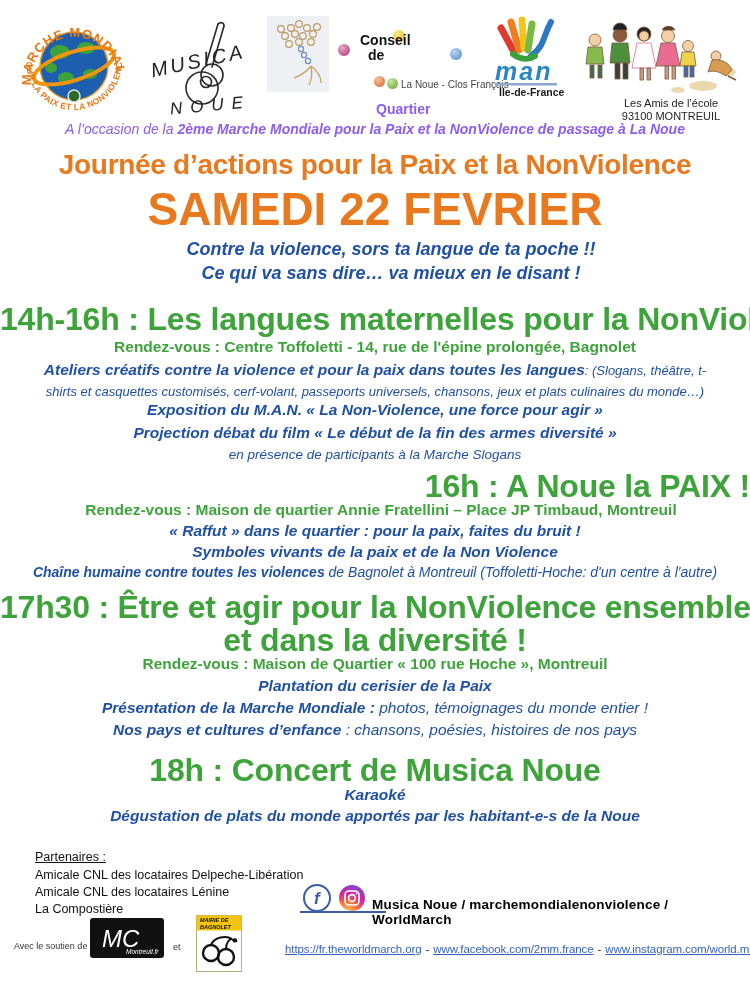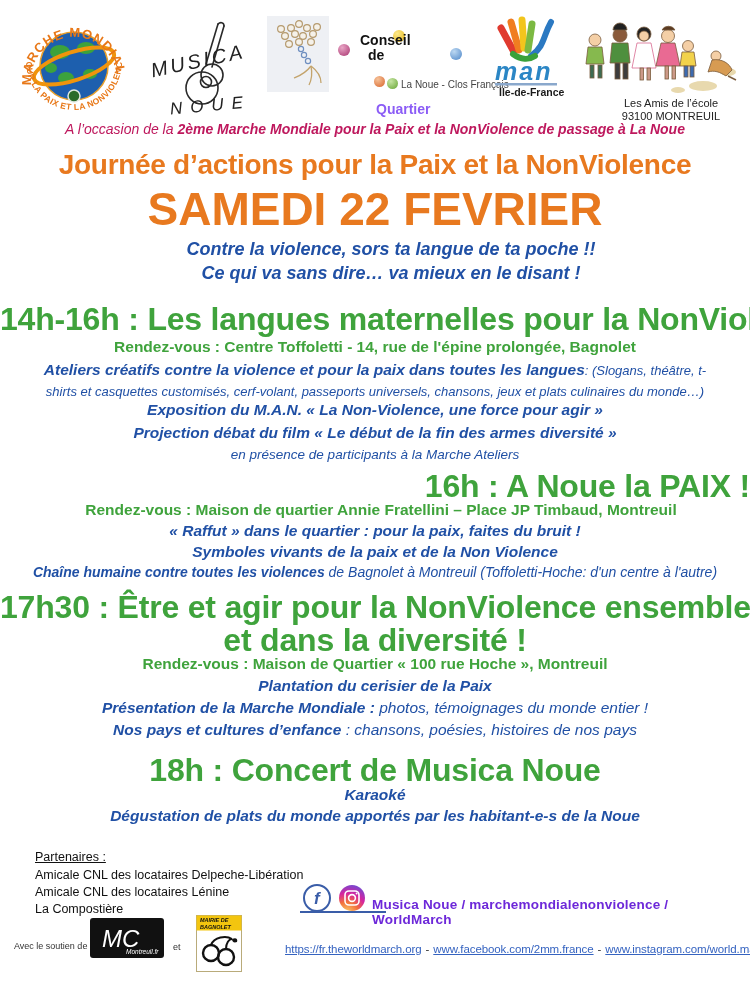--- a/index.html
+++ b/index.html
@@ -9,40 +9,40 @@
   }
   .abs{position:absolute;}
   .row{position:absolute;left:0;width:750px;text-align:center;white-space:nowrap;}
   
   .orange{color:#E8791F;}
   .green{color:#3FA33C;}
   .blue{color:#2050A5;padding-left:16px;}
   
   .amis{position:absolute;top:97px;right:4px;width:150px;text-align:center;
         font-size:11px;line-height:13px;color:#222;}
-  .tagline{top:121px;font-size:14px;font-style:italic;color:#be185d;}
+  .tagline{top:121px;font-size:14px;font-style:italic;color:#8b5cf6;}
   .tagline .b{font-weight:bold;}
   
   .title1{top:149px;font-size:28px;font-weight:bold;letter-spacing:-0.3px;}
   .date{top:182px;font-size:46px;font-weight:bold;}
   .sub{font-size:18px;font-weight:bold;font-style:italic;}
   
   .h-green{font-size:32px;font-weight:bold;letter-spacing:-0.2px;}
   .rdv{font-size:15.5px;font-weight:bold;}
   .bl{font-size:15.5px;font-weight:bold;font-style:italic;color:#2050A5;}
   .bl .r{font-weight:normal;}
   .bl.small-r .r{font-size:13px;}
   .note{font-size:13.5px;font-style:italic;color:#2050A5;}
   .wrapline{left:30px;width:690px;white-space:normal;line-height:20px;}
   .sz14{font-size:14px;}
   
   .partners-title{left:35px;font-size:12.5px;text-decoration:underline;color:#111;}
   .partner{left:35px;font-size:12.5px;color:#111;}
   .support{font-size:9px;color:#333;}
-  .caption{font-size:13.5px;font-weight:bold;color:#6d28d9;letter-spacing:0.2px;}
+  .caption{font-size:13.5px;font-weight:bold;color:#000000;letter-spacing:0.2px;}
   .links{left:285px;top:943px;font-size:11.5px;white-space:nowrap;letter-spacing:-0.1px;}
   .links a{color:#3563C0;text-decoration:underline;}
   .links .sep{color:#333;margin:0 4px;text-decoration:none;}
   .social-underline{left:300px;top:911px;width:86px;border-bottom:2px solid #3a5da8;height:0;}
   svg text{font-family:"Liberation Sans",sans-serif;}
 </style>
 </head>
 <body>
 
 <svg class="abs" style="left:14px;top:8px;" width="120" height="112" viewBox="0 0 120 112">
@@ -194,21 +194,21 @@
 <div class="row sub blue" style="top:239px;">Contre la violence, sors ta langue de ta poche !!</div>
 <div class="row sub blue" style="top:263px;">Ce qui va sans dire… va mieux en le disant !</div>
 
 <div class="row h-green green" style="top:301px;">14h-16h : Les langues maternelles pour la NonViolence</div>
 <div class="row rdv green" style="top:338px;">Rendez-vous : Centre Toffoletti - 14, rue de l'épine prolongée, Bagnolet</div>
 <div class="row bl small-r wrapline" style="top:360px;">
   <span class="b">Ateliers créatifs contre la violence et pour la paix dans toutes les langues</span><span class="r">: (Slogans, théâtre, t-shirts et casquettes customisés, cerf-volant, passeports universels, chansons, jeux et plats culinaires du monde…)</span>
 </div>
 <div class="row bl" style="top:401px;">Exposition du M.A.N. « La Non-Violence, une force pour agir »</div>
 <div class="row bl" style="top:424px;">Projection débat du film « Le début de la fin des armes diversité »</div>
-<div class="row note" style="top:447px;">en présence de participants à la Marche Ateliers</div>
+<div class="row note" style="top:447px;">en présence de participants à la Marche Slogans</div>
 
 <div class="row h-green green" style="top:468px;text-align:right;">16h : A Noue la PAIX !</div>
 <div class="row rdv green" style="top:501px;padding-left:6px;">Rendez-vous : Maison de quartier Annie Fratellini – Place JP Timbaud, Montreuil</div>
 <div class="row bl" style="top:522px;">« Raffut » dans le quartier : pour la paix, faites du bruit !</div>
 <div class="row bl" style="top:543px;">Symboles vivants de la paix et de la Non Violence</div>
 <div class="row bl sz14" style="top:564px;">
   <span class="b">Chaîne humaine contre toutes les violences</span><span class="r"> de Bagnolet à Montreuil (Toffoletti-Hoche: d'un centre à l'autre)</span>
 </div>
 
 <div class="row h-green green" style="top:589px;">17h30 : Être et agir pour la NonViolence ensemble</div>

